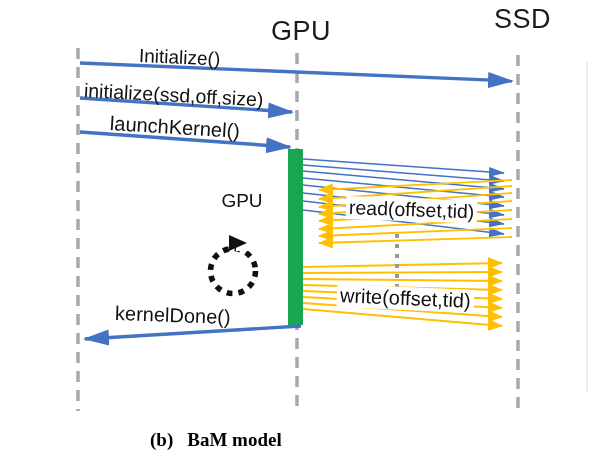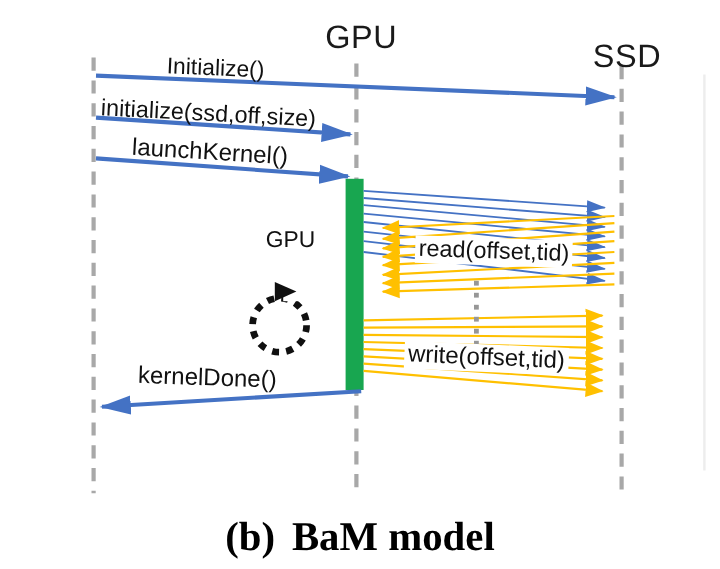--- a/index.html
+++ b/index.html
@@ -4,22 +4,22 @@
 <style>
   html,body{margin:0;padding:0;background:#ffffff;}
   .canvas{position:relative;width:600px;height:474px;background:#ffffff;overflow:hidden;
           font-family:"Liberation Sans",sans-serif;}
   .layer{position:absolute;left:0;top:0;}
   .node-label{position:absolute;font-size:27px;color:#1a1a1a;letter-spacing:0.5px;}
   .msg-label{position:absolute;font-size:19px;color:#111;white-space:nowrap;transform-origin:left center;}
   .msg-label.boxed{background:#ffffff;padding:0 3px;}
   .compute-label{position:absolute;left:192px;top:189px;width:100px;text-align:center;
                  font-size:19px;line-height:24px;color:#111;}
-  .caption{position:absolute;left:150px;top:429px;width:300px;text-align:center;
-           font-family:"Liberation Serif",serif;font-weight:bold;font-size:34px;color:#000;}
+  .caption{position:absolute;left:150px;top:429px;width:300px;
+           font-family:"Liberation Serif",serif;font-weight:bold;font-size:19px;color:#000;}
   .caption .sp{display:inline-block;width:14px;}
 </style>
 </head>
 <body>
 
 <div class="canvas">
 
   <svg class="layer" width="600" height="474" viewBox="0 0 600 474">
     <defs>
       <marker id="mb-big" markerUnits="userSpaceOnUse" markerWidth="27" markerHeight="18" refX="24" refY="9" orient="auto">
@@ -93,21 +93,21 @@
     </g>
 
     <g>
       <circle cx="233" cy="271" r="22.5" fill="none" stroke="#101010" stroke-width="5.6" stroke-dasharray="5.8 6.1"></circle>
       <rect x="236" y="233" width="22" height="18" fill="#ffffff"></rect>
       <polygon points="229,235 229,251 247,243" fill="#101010"></polygon>
     </g>
   </svg>
 
   <div class="node-label" style="left:271px;top:16px;">GPU</div>
-  <div class="node-label" style="left:494px;top:32px;">SSD</div>
+  <div class="node-label" style="left:494px;top:4px;">SSD</div>
 
   <div class="msg-label" style="left:139px;top:45px;transform:rotate(2.5deg);">Initialize()</div>
   <div class="msg-label" style="left:84px;top:79px;transform:rotate(3deg);font-size:19.5px;">initialize(ssd,off,size)</div>
   <div class="msg-label" style="left:110px;top:112px;transform:rotate(3.5deg);font-size:20px;">launchKernel()</div>
   <div class="msg-label boxed" style="left:346px;top:196px;transform:rotate(2deg);font-size:19.5px;">read(offset,tid)</div>
   <div class="msg-label boxed" style="left:337px;top:284px;transform:rotate(2.5deg);font-size:20px;">write(offset,tid)</div>
   <div class="msg-label" style="left:115px;top:302px;transform:rotate(2deg);font-size:20px;">kernelDone()</div>
 
   <div class="compute-label">
     <span style="display:block;">GPU</span>

